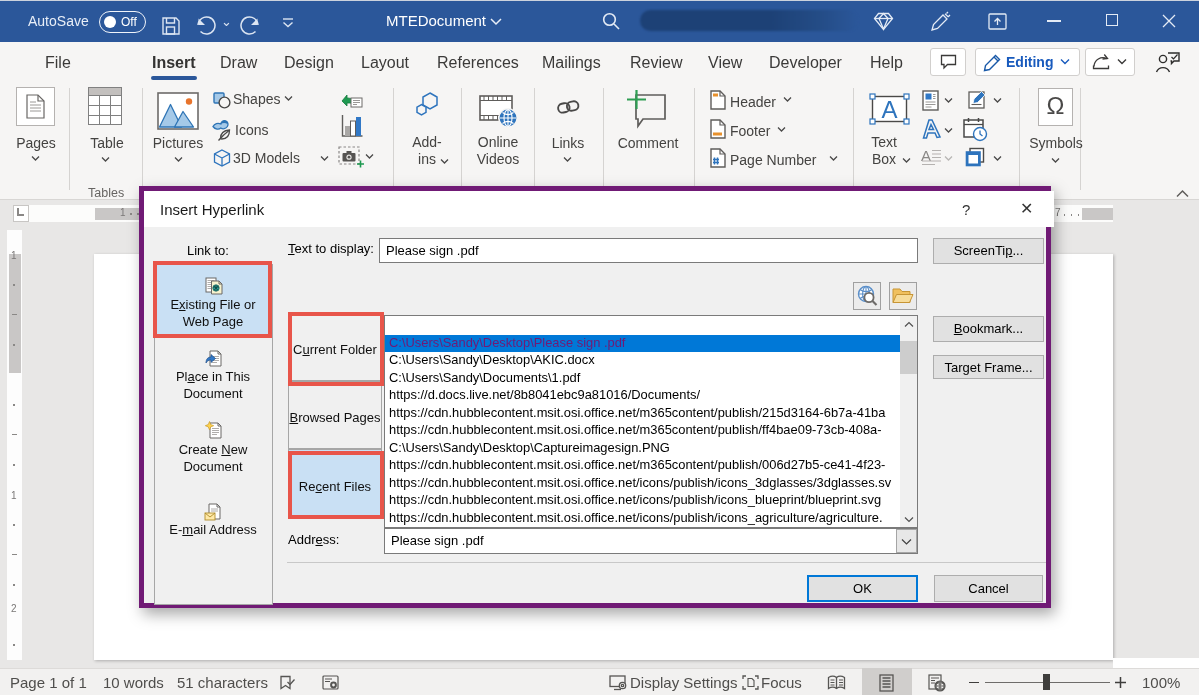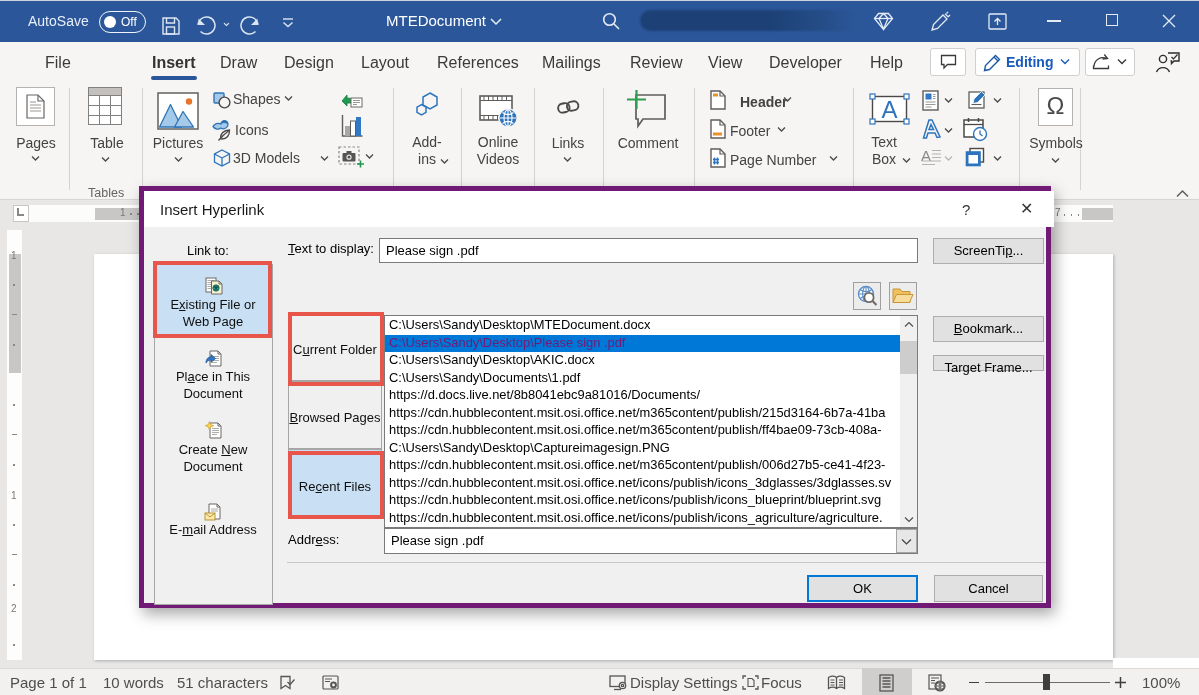--- a/index.html
+++ b/index.html
@@ -158,21 +158,21 @@
     <div class="rlabel" style="left:8px;top:52px;width:56px;">Pages</div>
     <div class="rlabel" style="left:77px;top:52px;width:60px;">Table</div>
     <div class="rlabel" style="left:148px;top:52px;width:60px;">Pictures</div>
     <div class="rlabel" style="left:233px;top:8px;width:60px;text-align:left;">Shapes</div>
     <div class="rlabel" style="left:235px;top:39px;width:60px;text-align:left;">Icons</div>
     <div class="rlabel" style="left:233px;top:67px;width:90px;text-align:left;">3D Models</div>
     <div class="rlabel" style="left:397px;top:51px;width:60px;line-height:17px;">Add-<br>ins</div>
     <div class="rlabel" style="left:467px;top:51px;width:62px;line-height:17px;">Online<br>Videos</div>
     <div class="rlabel" style="left:538px;top:52px;width:60px;">Links</div>
     <div class="rlabel" style="left:614px;top:52px;width:68px;">Comment</div>
-    <div class="rlabel" style="left:740px;top:11px;width:70px;text-align:left;font-weight:bold;">Header</div>
+    <div class="rlabel" style="left:706px;top:11px;width:70px;text-align:right;">Header</div>
     <div class="rlabel" style="left:730px;top:40px;width:70px;text-align:left;">Footer</div>
     <div class="rlabel" style="left:730px;top:69px;width:110px;text-align:left;">Page Number</div>
     <div class="rlabel" style="left:854px;top:51px;width:60px;line-height:16.5px;">Text<br>Box</div>
     <div class="rlabel" style="left:1026px;top:52px;width:60px;">Symbols</div>
     <div class="grouplabel" style="left:88px;top:103px;">Tables</div>
 
     <svg class="cv" style="left:31px;top:72px;">
         <path d="M1 1.5 l3.5 3.5 l3.5 -3.5"></path>
       </svg>
     <svg class="cv" style="left:101px;top:73px;">
@@ -482,21 +482,20 @@
       <circle cx="13" cy="12.5" r="4.6" fill="#fff" stroke="#6d6b69" stroke-width="1.8"></circle>
       <path d="M16.5 16 l4 4" stroke="#6d6b69" stroke-width="2.2"></path>
     </svg>
     <div class="abs minibtn" id="btn-folder" style="left:745px;top:91px;"></div>
     <svg class="abs" style="left:748px;top:95px;" width="22" height="19" viewBox="0 0 22 19">
       <path d="M1 3 h7 l2 2.5 h8 v11 h-17 z" fill="#f0c05e" stroke="#c79535" stroke-width="1"></path>
       <path d="M1 16.5 l3.5 -8 h16.5 l-3.5 8 z" fill="#f7dc9a" stroke="#c79535" stroke-width="1"></path>
     </svg>
 
     <div class="abs" style="left:240px;top:124px;width:534px;height:213px;background:#fff;border:1px solid #7a7a7a;"></div>
-    <div class="abs listtxt" style="left:245px;top:125px;">C:\Users\Sandy\Desktop\MTEDocument.docx</div>
     <div class="abs" style="left:241px;top:144px;width:515px;height:17px;background:#0078d7;"></div>
     <div class="abs listtxt" style="left:245px;top:143px;color:#701a75;">C:\Users\Sandy\Desktop\Please sign .pdf</div>
     <div class="abs listtxt" style="left:245px;top:160px;">C:\Users\Sandy\Desktop\AKIC.docx</div>
     <div class="abs listtxt" style="left:245px;top:178px;">C:\Users\Sandy\Documents\1.pdf</div>
     <div class="abs listtxt" style="left:245px;top:195px;">https://d.docs.live.net/8b8041ebc9a81016/Documents/</div>
     <div class="abs listtxt" style="left:245px;top:213px;">https://cdn.hubblecontent.msit.osi.office.net/m365content/publish/215d3164-6b7a-41ba</div>
     <div class="abs listtxt" style="left:245px;top:230px;">https://cdn.hubblecontent.msit.osi.office.net/m365content/publish/ff4bae09-73cb-408a-</div>
     <div class="abs listtxt" style="left:245px;top:248px;">C:\Users\Sandy\Desktop\Captureimagesign.PNG</div>
     <div class="abs listtxt" style="left:245px;top:265px;">https://cdn.hubblecontent.msit.osi.office.net/m365content/publish/006d27b5-ce41-4f23-</div>
     <div class="abs listtxt" style="left:245px;top:283px;">https://cdn.hubblecontent.msit.osi.office.net/icons/publish/icons_3dglasses/3dglasses.sv</div>
@@ -506,21 +505,21 @@
     <div class="abs" style="left:756px;top:125px;width:17px;height:211px;background:#f0f0f0;"></div>
     <svg class="abs" style="left:760px;top:130px;" width="10" height="7" viewBox="0 0 10 7" fill="none" stroke="#505050" stroke-width="1.2">
         <path d="M1 5.5 l4 -4 l4 4"></path>
       </svg>
     <div class="abs" style="left:756px;top:150px;width:17px;height:33px;background:#cdcdcd;"></div>
     <svg class="abs" style="left:760px;top:325px;" width="10" height="7" viewBox="0 0 10 7" fill="none" stroke="#505050" stroke-width="1.2">
         <path d="M1 1.5 l4 4 l4 -4"></path>
       </svg>
 
     <div class="btn" style="left:789px;top:125px;width:111px;height:26px;line-height:24px;"><u>B</u>ookmark...</div>
-    <div class="btn" style="left:789px;top:164px;width:111px;height:16px;line-height:24px;">Tar<u>g</u>et Frame...</div>
+    <div class="btn" style="left:789px;top:164px;width:111px;height:24px;line-height:24px;">Tar<u>g</u>et Frame...</div>
 
     <div class="abs" style="left:144px;top:341px;font-size:13px;color:#000;">Addr<u>e</u>ss:</div>
     <div class="fld" style="left:240px;top:337px;width:534px;height:26px;line-height:24px;padding-left:6px;">Please sign .pdf</div>
     <div class="abs" style="left:752px;top:338px;width:21px;height:24px;background:#e7e7e7;border:1px solid #a5a5a5;"></div>
     <svg class="abs" style="left:757px;top:347px;" width="11" height="8" viewBox="0 0 11 8" fill="none" stroke="#404040" stroke-width="1.2">
         <path d="M1 1.5 l4.5 4.5 l4.5 -4.5"></path>
       </svg>
 
     <div class="abs" style="left:143px;top:371px;width:759px;height:1px;background:#dfdfdf;border-top:1px solid #c8c8c8;"></div>
     <div class="btn" style="left:663px;top:384px;width:111px;height:27px;line-height:23px;border:2px solid #0078d7;">OK</div>

